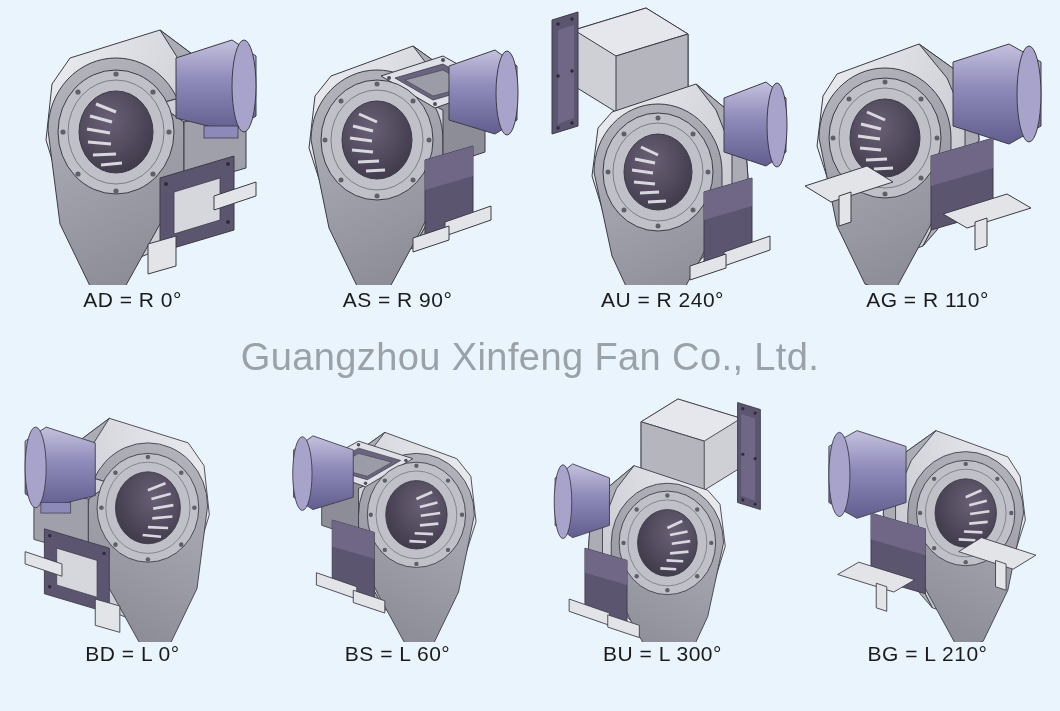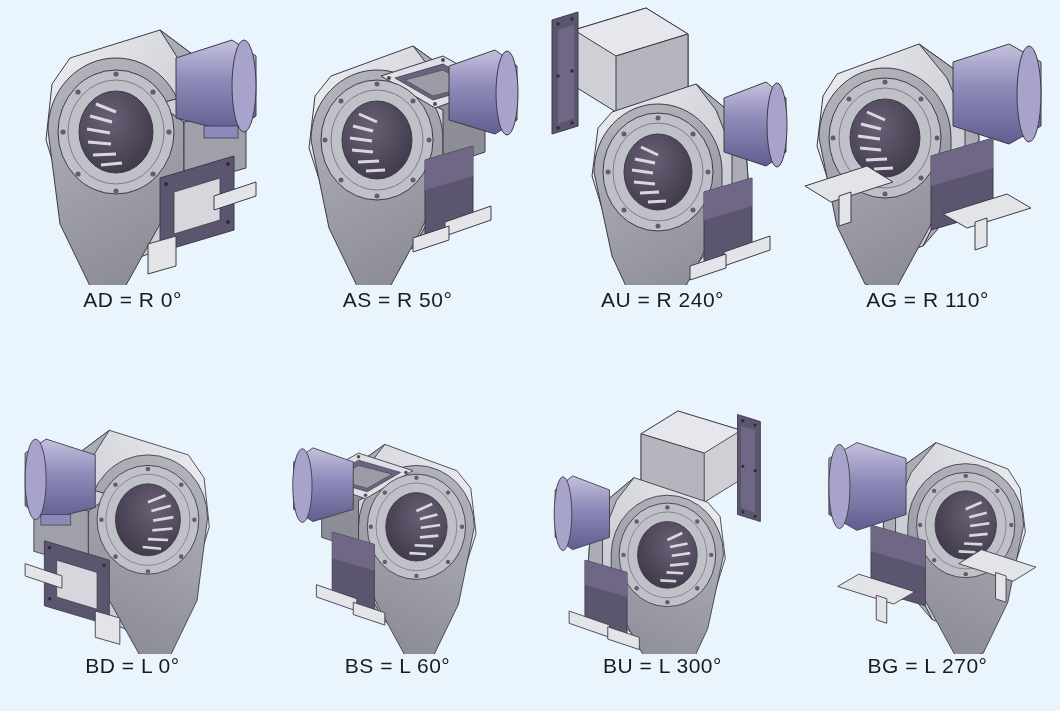--- a/index.html
+++ b/index.html
@@ -9,21 +9,21 @@
     background:#e9f4fd;
     font-family:"Liberation Sans", sans-serif;
     overflow:hidden;
     position:relative;
   }
   .sheet{position:absolute;inset:0;}
 
   
   .row{position:absolute;left:0;width:1060px;display:flex;justify-content:space-between;}
   .row-top{top:0;height:330px;}
-  .row-bottom{top:404px;height:300px;}
+  .row-bottom{top:392px;height:300px;}
   .cell{
     flex:1 1 25%;
     position:relative;
     display:flex;
     flex-direction:column;
     align-items:center;
     justify-content:flex-start;
   }
   .fan-art{display:block;}
   .cell-label{
@@ -219,21 +219,21 @@
         </g>
 
         <path d="M152,160 L200,146 L200,218 L152,236 Z" fill="#5c5570" stroke="#3c3c46" stroke-width="1"></path>
         <path d="M152,160 L200,146 L200,176 L152,190 Z" fill="#6f6785"></path>
 
         <g fill="#e3e4e8" stroke="#3c3c46" stroke-width="1">
           <path d="M172,222 L218,206 L218,220 L172,236 Z"></path>
           <path d="M140,238 L176,226 L176,240 L140,252 Z"></path>
         </g>
       </svg>
-      <div class="cell-label">AS = R 50°</div>
+      <div class="cell-label">AS = R 90°</div>
     </div>
 
     <div class="cell">
       <svg class="fan-art" width="250" height="285" viewBox="0 0 250 285">
         <defs>
           <linearGradient id="gFaceC" x1="0" y1="0" x2="0.3" y2="1">
             <stop offset="0" stop-color="#b5b6be"></stop>
               <stop offset="1" stop-color="#8d8e98"></stop>
           </linearGradient>
           <linearGradient id="gMotC" x1="0" y1="0" x2="0" y2="1">
@@ -381,20 +381,21 @@
           <path d="M2,186 L64,166 L90,182 L28,202 Z"></path>
           <path d="M140,214 L204,194 L228,208 L164,228 Z"></path>
           <path d="M36,196 L48,192 L48,222 L36,226 Z"></path>
           <path d="M172,222 L184,218 L184,246 L172,250 Z"></path>
         </g>
       </svg>
       <div class="cell-label">AG = R 110°</div>
     </div>
   </div>
 
+  <div class="watermark">Guangzhou Xinfeng Fan Co., Ltd.</div>
 
   <div class="row row-bottom">
 
     <div class="cell">
       <svg class="fan-art" width="250" height="250" viewBox="0 0 250 285" style="transform:scaleX(-1)">
         <use href="#mirror-placeholder"></use>
         <defs>
           <linearGradient id="gFaceE" x1="0" y1="0" x2="0.3" y2="1">
             <stop offset="0" stop-color="#b5b6be"></stop>
               <stop offset="1" stop-color="#8d8e98"></stop>
@@ -676,17 +677,17 @@
           <path d="M128,156 L190,138 L190,212 L128,230 Z" fill="#5c5570" stroke="#3c3c46" stroke-width="1"></path>
           <path d="M128,156 L190,138 L190,168 L128,186 Z" fill="#6f6785"></path>
         </g>
         <g fill="#e3e4e8" stroke="#3c3c46" stroke-width="1">
           <path d="M2,186 L64,166 L90,182 L28,202 Z"></path>
           <path d="M140,214 L204,194 L228,208 L164,228 Z"></path>
           <path d="M36,196 L48,192 L48,222 L36,226 Z"></path>
           <path d="M172,222 L184,218 L184,246 L172,250 Z"></path>
         </g>
       </svg>
-      <div class="cell-label">BG = L 270°</div>
+      <div class="cell-label">BG = L 210°</div>
     </div>
   </div>
 
 </div>
 
 </body></html>

